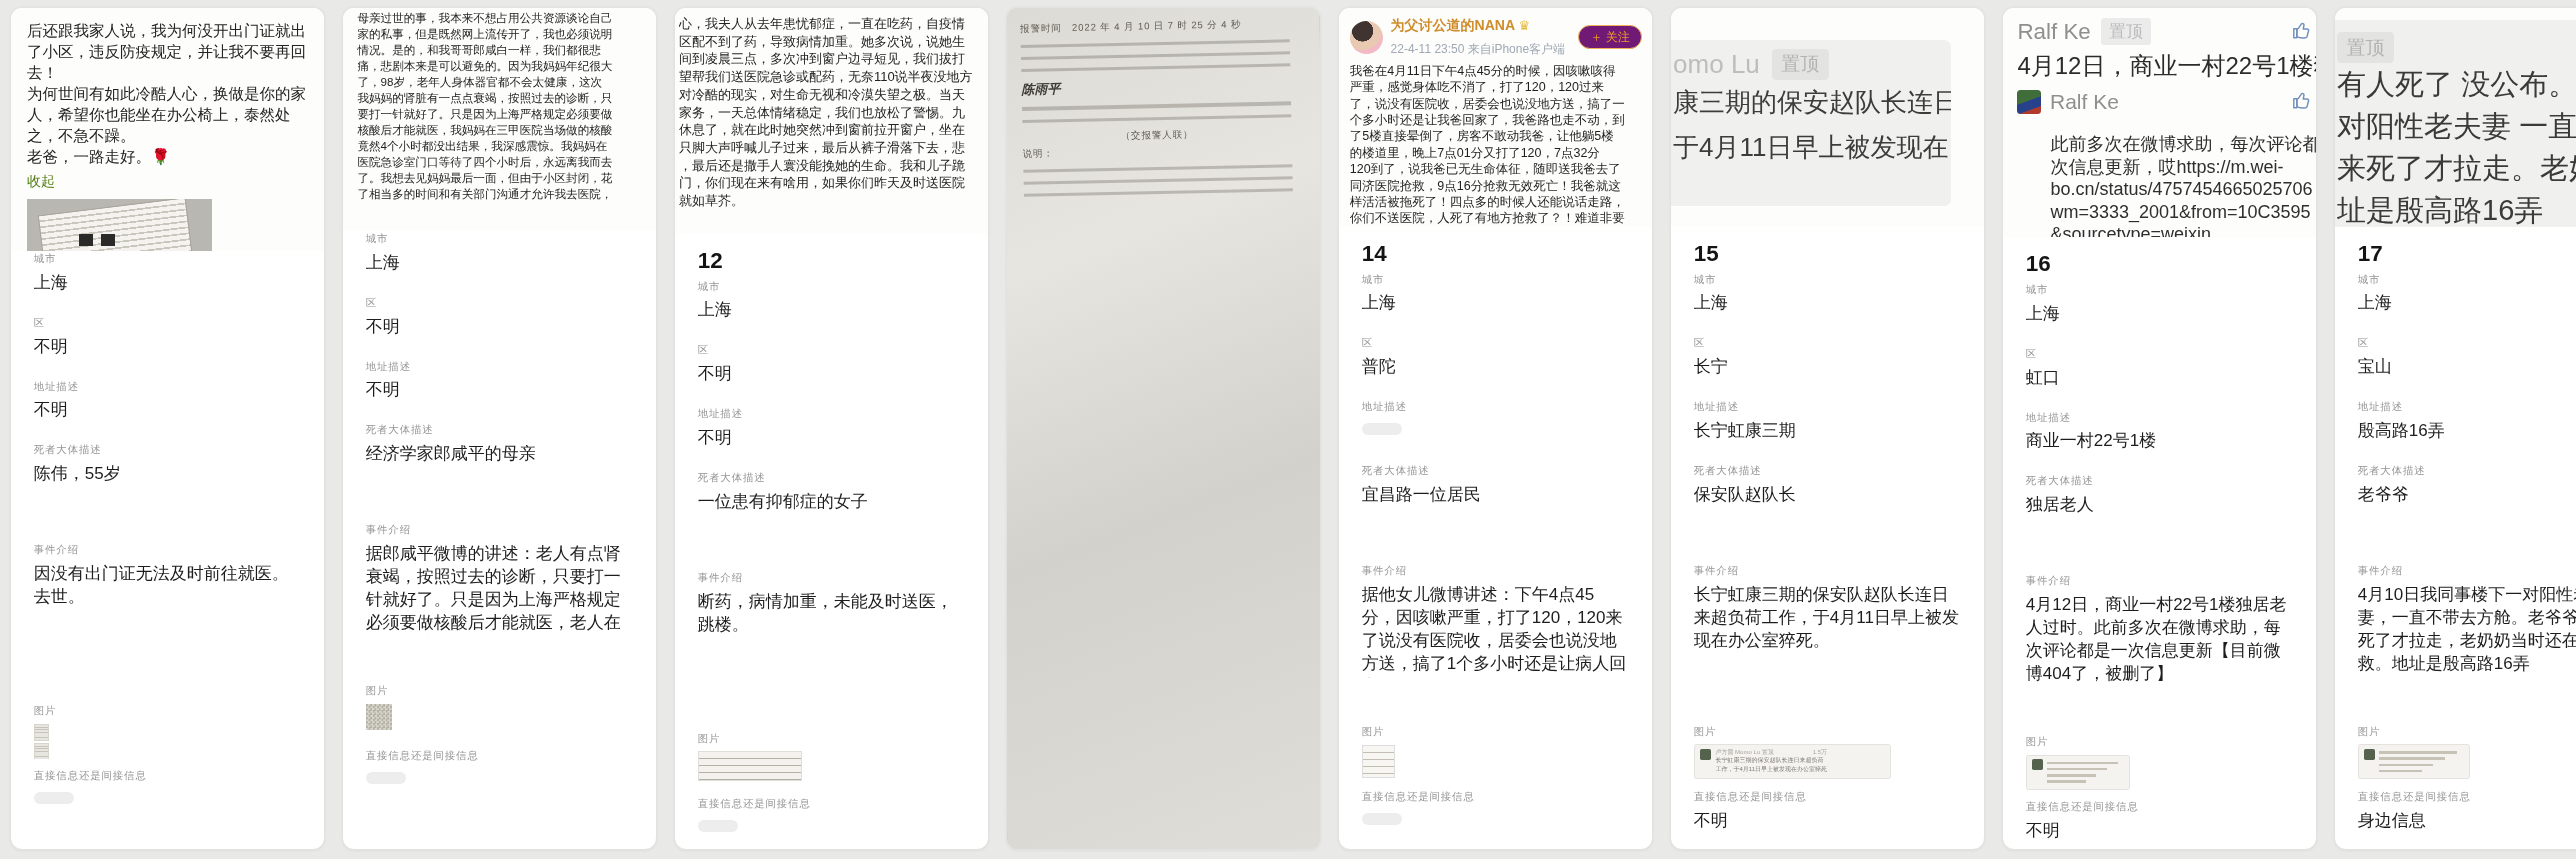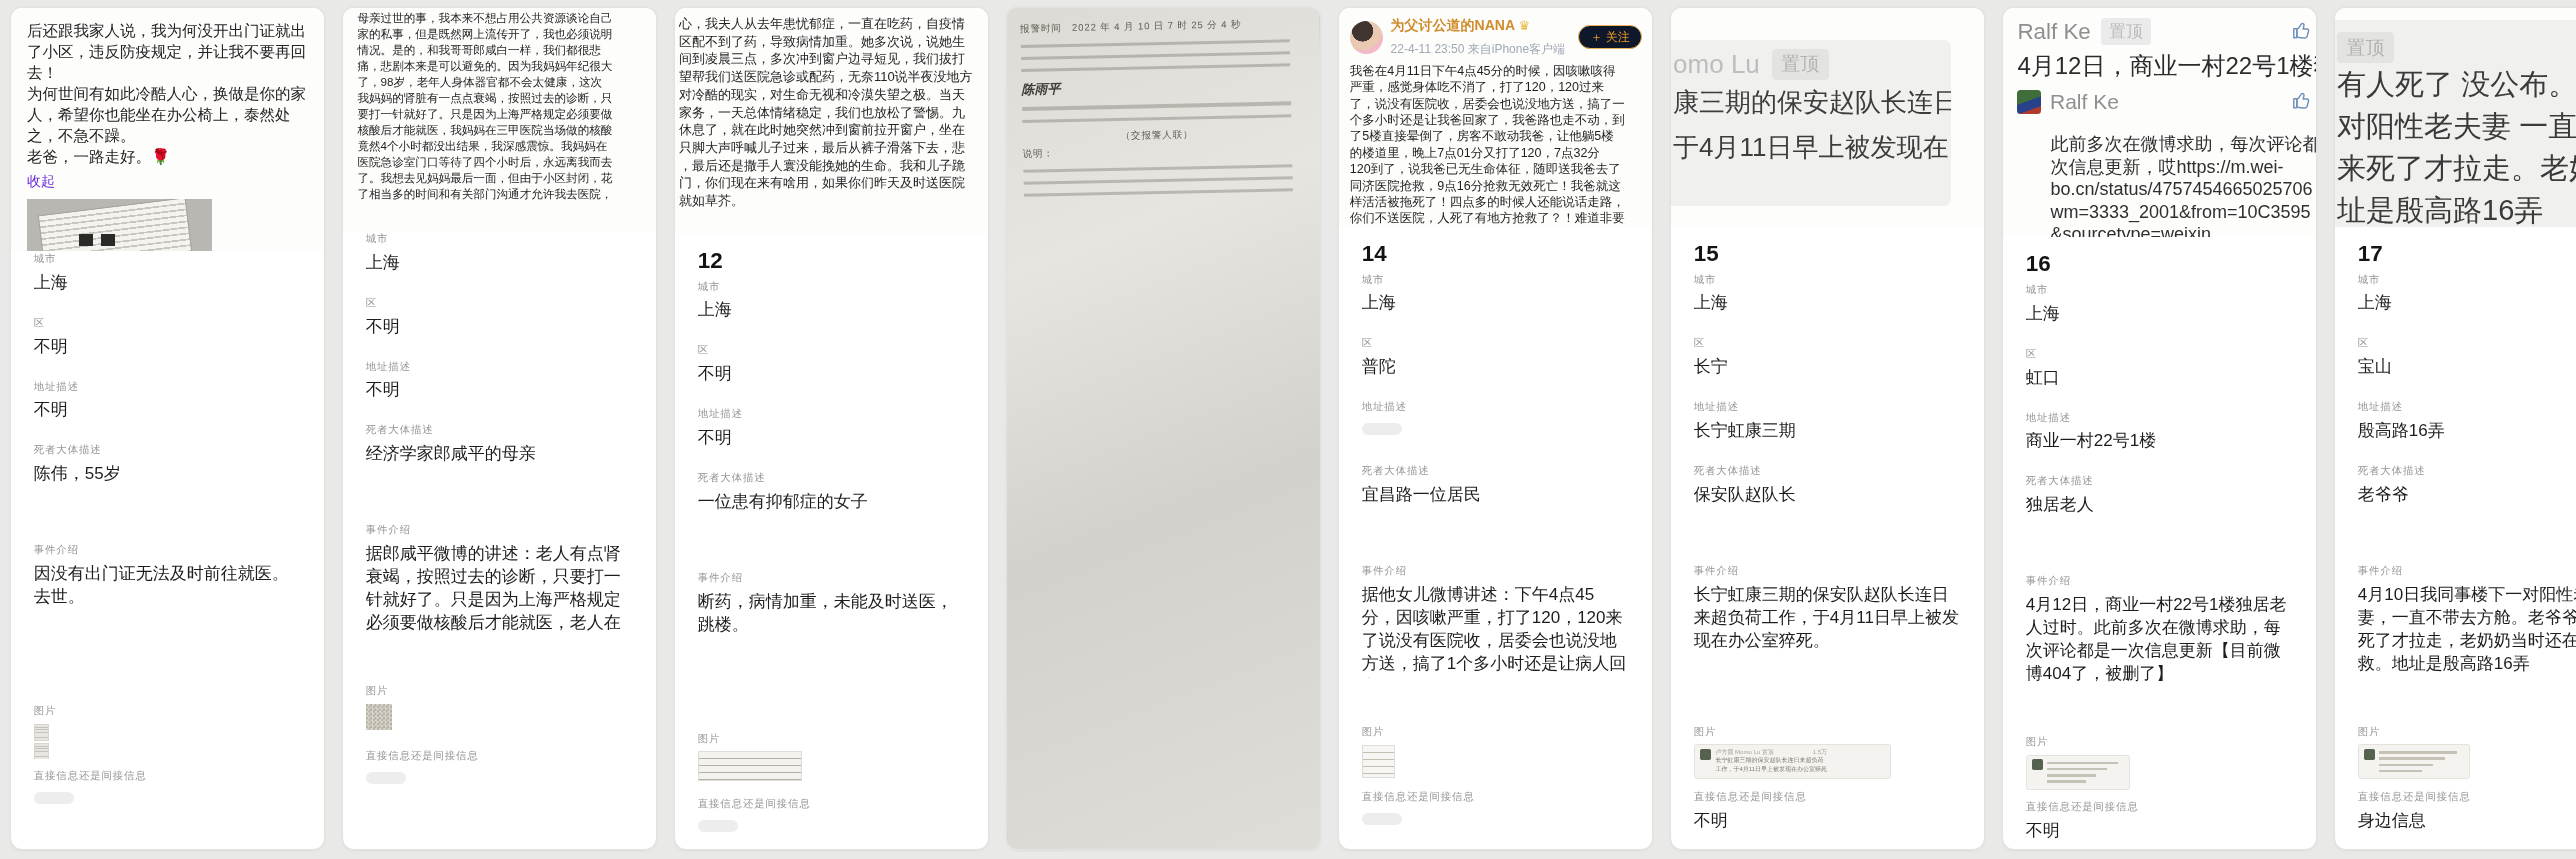--- a/index.html
+++ b/index.html
@@ -18,37 +18,37 @@
   .f-event .val{height:95px;margin-bottom:46px}
   .f-direct .val{height:23px}
   .pill{width:40px;height:12px;border-radius:6px;background:#ededed;margin-top:8.6px}
   .f-city .pill,.f-district .pill,.f-address .pill{margin-bottom:28px}
   .thumbrow{height:35px;margin:5.2px 0 9.5px;display:flex;align-items:flex-start;overflow:hidden}
   
   .p-plain{padding:12px 15.5px;font-size:15.5px;line-height:21px;color:#232323}
   .p-plain .ln{white-space:nowrap;overflow:hidden}
   .p-small{padding:2px 14px;font-size:11.6px;line-height:16px}
   .p-cut{padding:7px 0 0 3.5px;font-size:13px;line-height:17.7px}
-  .collapse{color:#6d28d9;font-size:14px;margin-top:4.3px}
+  .collapse{color:#4d7c0f;font-size:14px;margin-top:4.3px}
   .docphoto{margin-top:7px;width:185px;height:55px;background:#b9b7b2;overflow:hidden;position:relative}
   .docphoto .sheet{position:absolute;left:15.5px;top:7px;width:147px;height:78px;background:
      repeating-linear-gradient(#f4f3ef 0 4.3px,#c9c6bd 4.3px 6px);transform:rotate(-7deg);border:0.9px solid #a7a49c}
   .docphoto .blob1,.docphoto .blob2{position:absolute;background:#2a2a28}
   .docphoto .blob1{left:52px;top:35px;width:14px;height:12px}
   .docphoto .blob2{left:74px;top:35px;width:14px;height:12px}
   
   .whead{display:flex;align-items:center;padding:8.6px 10.4px 5.2px}
   .wavatar{width:33px;height:33px;border-radius:50%;flex:none;
      background:radial-gradient(circle at 38% 30%,#403430 0 34%,#e9c9b2 35% 62%,#f3b9c6 63%)}
   .winfo{margin-left:7.8px;flex:1;min-width:0}
   .wname{color:#cf8c2a;font-size:14px;font-weight:700;white-space:nowrap}
   .wname .crown{color:#e4b83c;font-size:13px}
   .wtime{color:#9fa8b4;font-size:12px;margin-top:6px;white-space:nowrap}
   .wfollow{flex:none;border:1.3px solid #efb257;color:#ef9a23;font-size:12px;padding:2.6px 11.2px;
-     border-radius:862px;background:#0f172a}
+     border-radius:862px;background:#701a75}
   .wbody{padding:0 10.4px;font-size:12.5px;line-height:16.4px;color:#1f1f1f}
   .wbody .ln{white-space:nowrap;overflow:hidden}
   
   .gray15{margin:32px 33px 0 0;height:157px;background:#f0f0ee;border-radius:0 7px 7px 0;padding:8.6px 0 0 1.7px;overflow:hidden}
   .pname{display:inline-block;color:#bdbdbd;font-size:26px;vertical-align:middle}
   .pin{display:inline-block;background:#e3e3e1;color:#b3b3b3;font-size:19px;padding:2.6px 9.5px;border-radius:4.3px;margin-left:12px;vertical-align:middle}
   .bigln{font-size:26px;line-height:45px;color:#3c3c3c;white-space:nowrap;overflow:hidden}
   .gray17{margin:12px 22.4px 0 0;height:212px;background:#f0f0ee;border-radius:0 8.6px 8.6px 0;padding:12px 0 0 1.7px;overflow:hidden}
   .gray17 .pin{margin-left:0}
   .gray17 .bigln{font-size:29px;line-height:42px;color:#3a3a3a}

